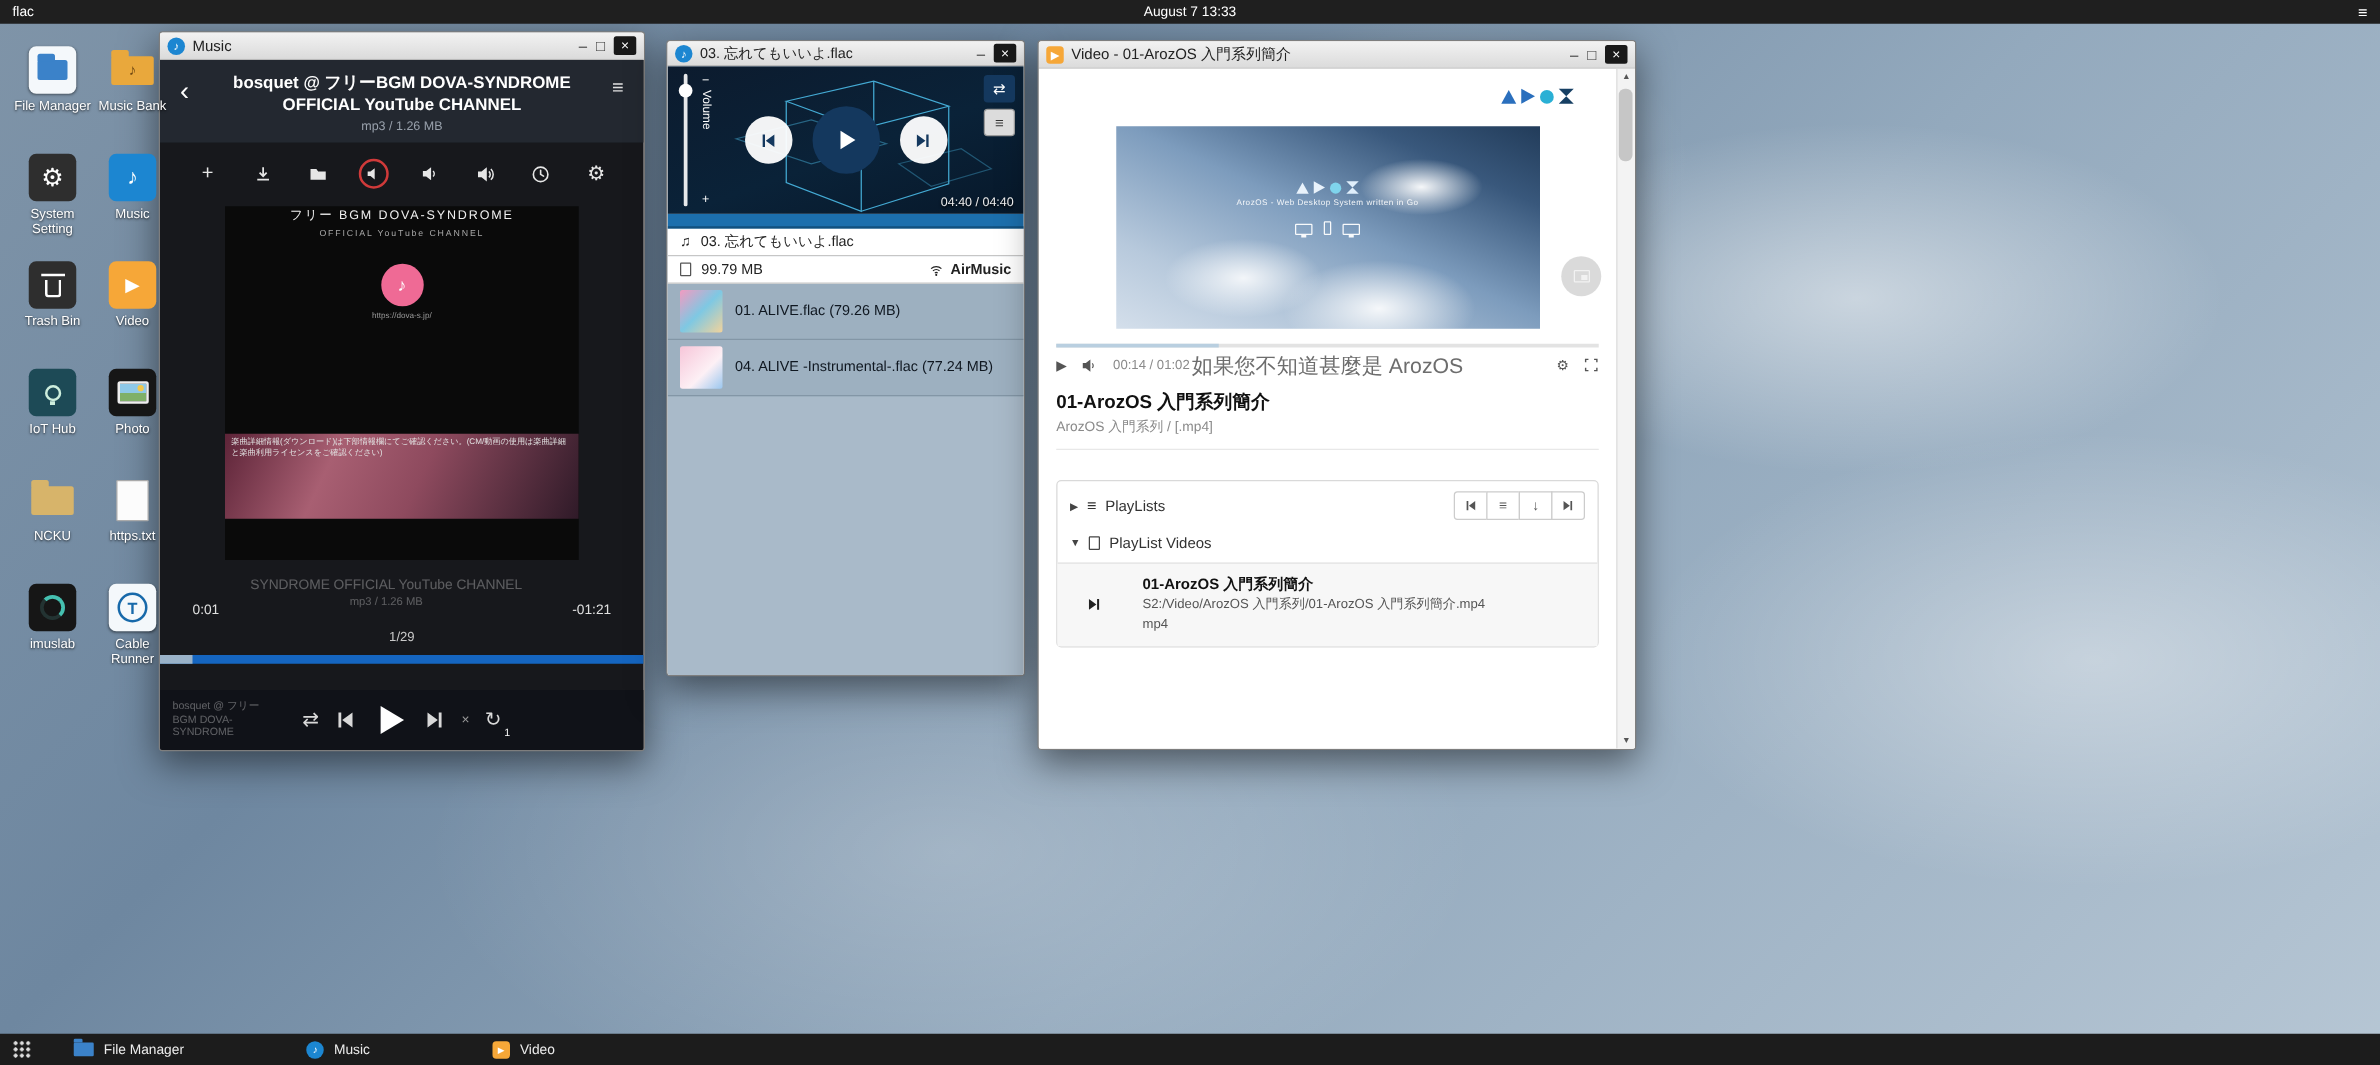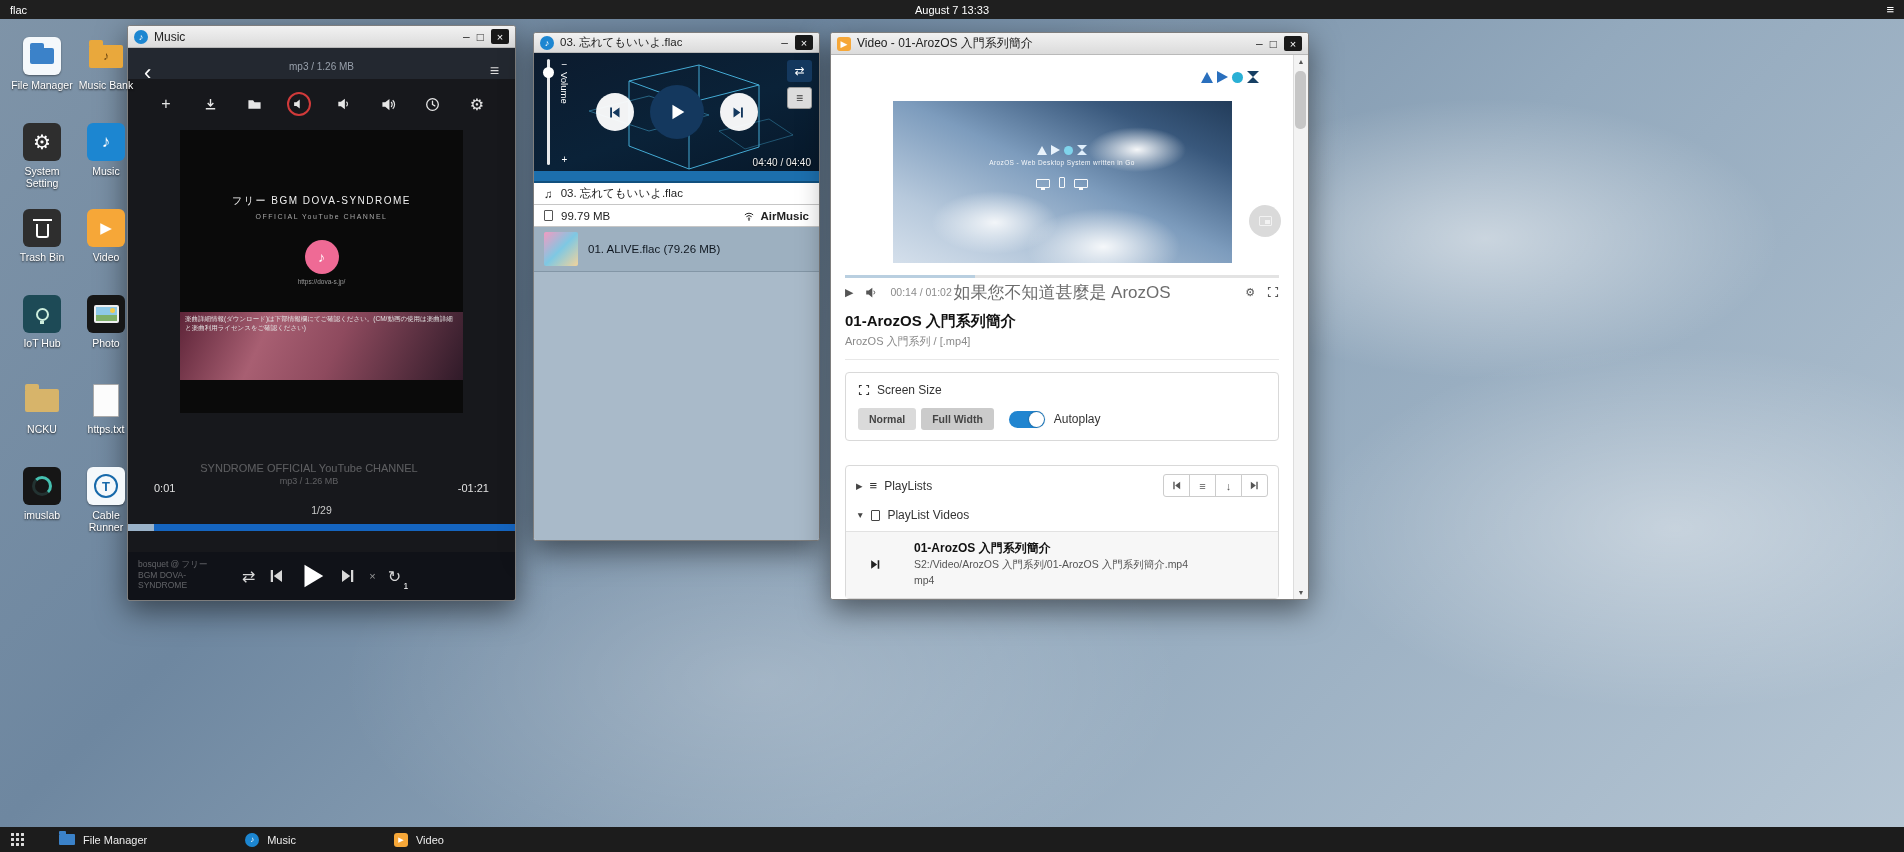--- a/index.html
+++ b/index.html
@@ -65,21 +65,21 @@
   .mw-body {flex:1;background:#17181c;position:relative;color:#fff;overflow:hidden}
   .mw-head {background:#232830;padding:9px 44px 7px;text-align:center;position:relative}
   .mw-back {position:absolute;left:16px;top:14px;font-size:22px;color:#fff;line-height:1}
   .mw-menu {position:absolute;right:16px;top:14px;font-size:16px;color:#ddd}
   .mw-title {font-size:13.5px;font-weight:bold;line-height:1.3}
   .mw-sub {margin-top:4px;font-size:10px;color:#98a0ab}
   .mw-tools {display:flex;justify-content:space-between;align-items:center;padding:13px 26px 0;color:#e6e6e6}
   .mw-tools .ti {width:24px;height:24px;display:flex;align-items:center;justify-content:center;font-size:16px}
   .mute-wrap {border:2px solid #d03a3a;border-radius:50%}
   .mw-thumb {width:283px;height:283px;margin:14px auto 0;background:#0a0a0a;position:relative;text-align:center;overflow:hidden}
-  .t1 {padding-top:64px;font-size:10px;letter-spacing:1.5px;color:#efefef}
+  .t1 {font-size:10px;letter-spacing:1.5px;color:#efefef}
   .t2 {margin-top:5px;font-size:7px;letter-spacing:1.5px;color:#a8a8a8}
   .avatar {width:34px;height:34px;border-radius:50%;background:#ef6a95;color:#fff;display:flex;align-items:center;justify-content:center;margin:20px auto 0;font-size:14px}
   .thumb-url {margin-top:4px;font-size:6.5px;color:#9a9a9a}
   .thumb-photo {position:absolute;left:0;right:0;bottom:33px;height:68px;
     background:linear-gradient(115deg,#5d2438 0%,#a85f72 30%,#8e4a5e 55%,#2f1a28 100%)}
   .thumb-cap {position:absolute;top:3px;left:5px;right:5px;font-size:6.5px;color:#e2e2e2;line-height:1.35;text-align:left}
   .mw-bgrow {position:absolute;left:56px;top:414px;width:250px;color:rgba(255,255,255,.30);font-size:11px;line-height:1.25;text-align:center}
   .mw-bgrow .m2 {font-size:9px}
   .mw-times {position:absolute;left:0;right:0;top:434px;display:flex;justify-content:space-between;padding:0 26px;font-size:11px;color:#e0e0e0}
   .mw-pos {position:absolute;left:0;right:0;top:456px;text-align:center;font-size:10.5px;color:#c9c9c9}
@@ -312,20 +312,21 @@
     <span class="tb-btns">
       <span class="tb-min">–</span>
       <span class="tb-max">□</span>
       <span class="tb-close">×</span>
     </span>
   </div>
   <div class="mw-body">
     <div class="mw-head">
       <span class="mw-back">‹</span>
       <span class="mw-menu">≡</span>
+      <div class="mw-title">bosquet @ フリーBGM DOVA-SYNDROME OFFICIAL YouTube CHANNEL</div>
       <div class="mw-sub">mp3 / 1.26 MB</div>
     </div>
     <div class="mw-tools">
       <span class="ti">+</span>
       <span class="ti">
         <svg viewBox="0 0 16 16" width="15" height="15">
             <path d="M8 2v7M5 6.5L8 9.5l3-3" stroke="currentColor" stroke-width="1.5" fill="none"></path>
             <path d="M3 12.5h10" stroke="currentColor" stroke-width="1.5"></path>
           </svg>
       </span>
@@ -473,20 +474,24 @@
             <circle cx="8" cy="13.2" r="1.1" fill="currentColor"></circle>
           </svg>
         <span>AirMusic</span>
       </span>
     </div>
     <div class="fw-list">
       <div class="fw-item">
         <span class="fw-thumb art1"></span>
         <span>01. ALIVE.flac (79.26 MB)</span>
       </div>
+      <div class="fw-item">
+        <span class="fw-thumb art4"></span>
+        <span>04. ALIVE -Instrumental-.flac (77.24 MB)</span>
+      </div>
     </div>
   </div>
 </div>
 
 <div class="window" id="win-video">
   <div class="titlebar">
     <span class="tb-ic sq-orange">▶</span>
     <span class="tb-title">Video - 01-ArozOS 入門系列簡介</span>
     <span class="tb-btns">
       <span class="tb-min">–</span>
@@ -538,36 +543,20 @@
           <span>⚙</span>
           <span>
             <svg viewBox="0 0 16 16" width="12" height="12" fill="none" stroke="currentColor" stroke-width="1.5">
                 <path d="M2 5V2h3M11 2h3v3M14 11v3h-3M5 14H2v-3"></path>
               </svg>
           </span>
         </span>
       </div>
       <div class="vp-title">01-ArozOS 入門系列簡介</div>
       <div class="vp-sub">ArozOS 入門系列 / [.mp4]</div>
-      <div class="card card-ss">
-        <div class="ss-head">
-          <span>
-            <svg viewBox="0 0 16 16" width="12" height="12" fill="none" stroke="#333" stroke-width="1.5">
-                <path d="M2 5V2h3M11 2h3v3M14 11v3h-3M5 14H2v-3"></path>
-              </svg>
-          </span>
-          <span>Screen Size</span>
-        </div>
-        <div class="ss-row">
-          <span class="btn">Normal</span>
-          <span class="btn alt">Full Width</span>
-          <span class="toggle"></span>
-          <span class="ss-lab">Autoplay</span>
-        </div>
-      </div>
       <div class="card card-pl">
         <div class="pl-head">
           <span class="caret">▶</span>
           <span class="list-ic">≡</span>
           <span>PlayLists</span>
           <span class="pl-btns">
             <span class="pbtn">
               <svg viewBox="0 0 24 24" width="11" height="11" fill="currentColor">
                   <path d="M5 4h3v16H5zM20 4L9 12l11 8z"></path>
                 </svg>

